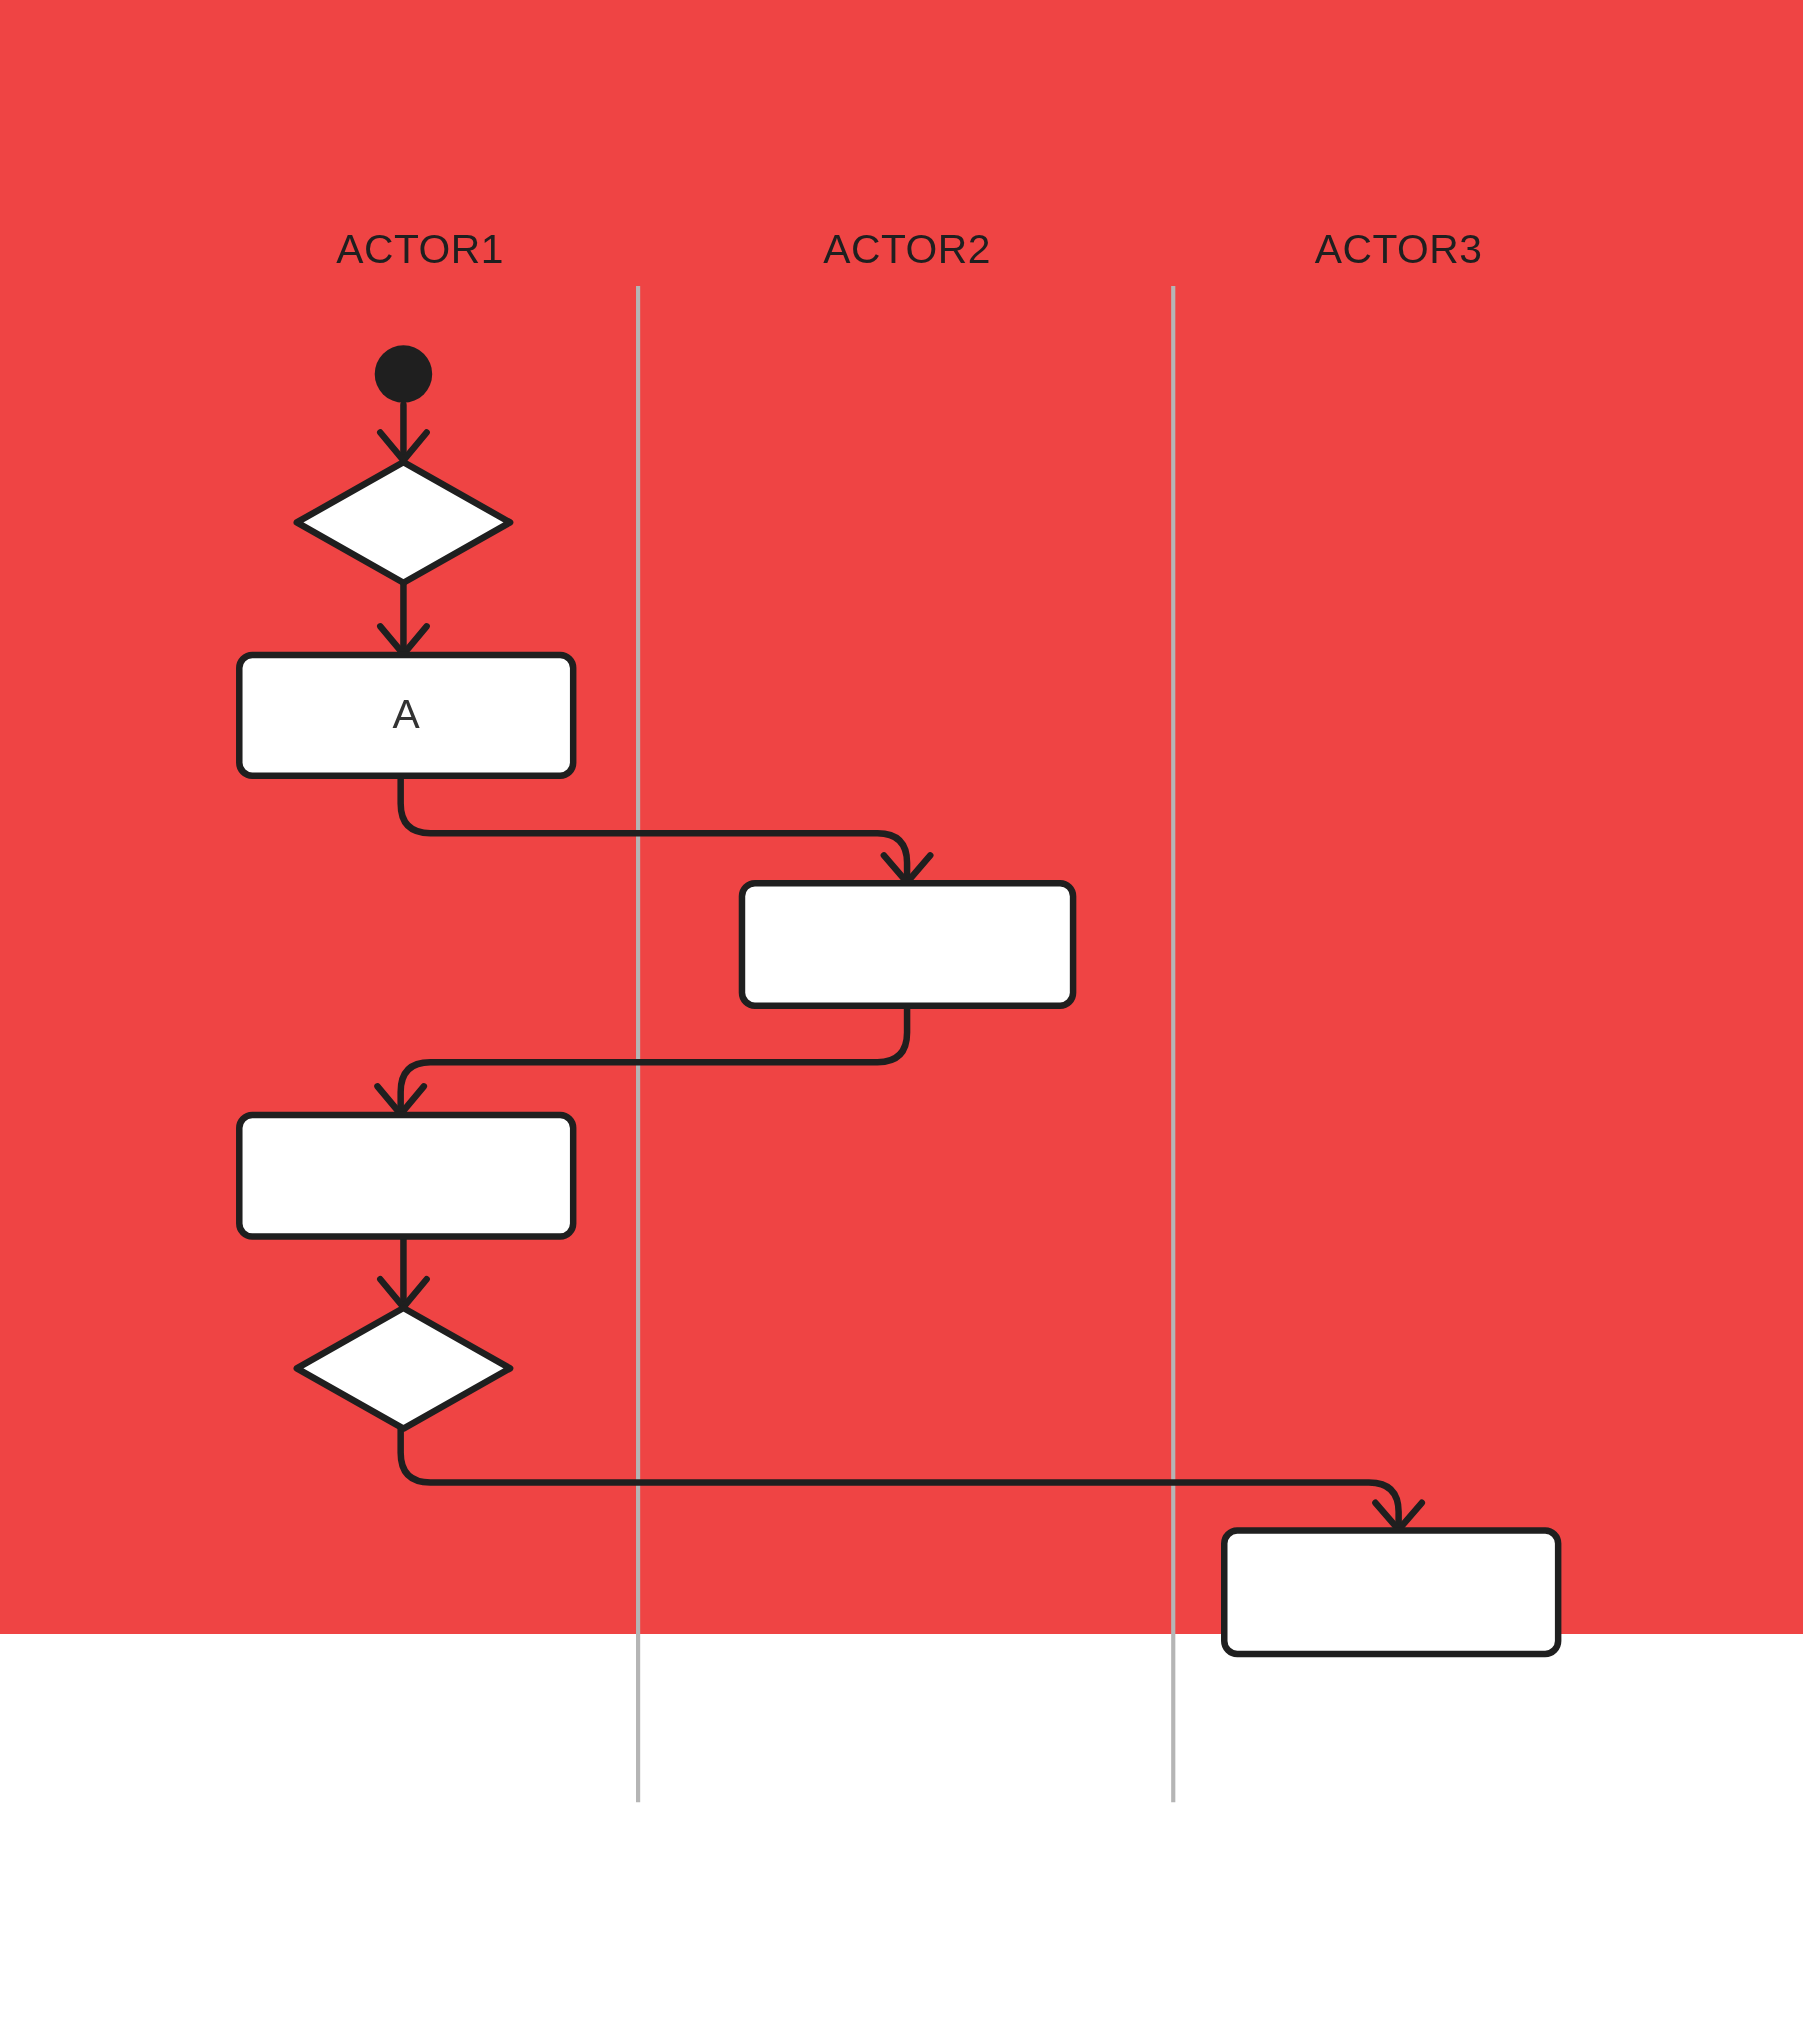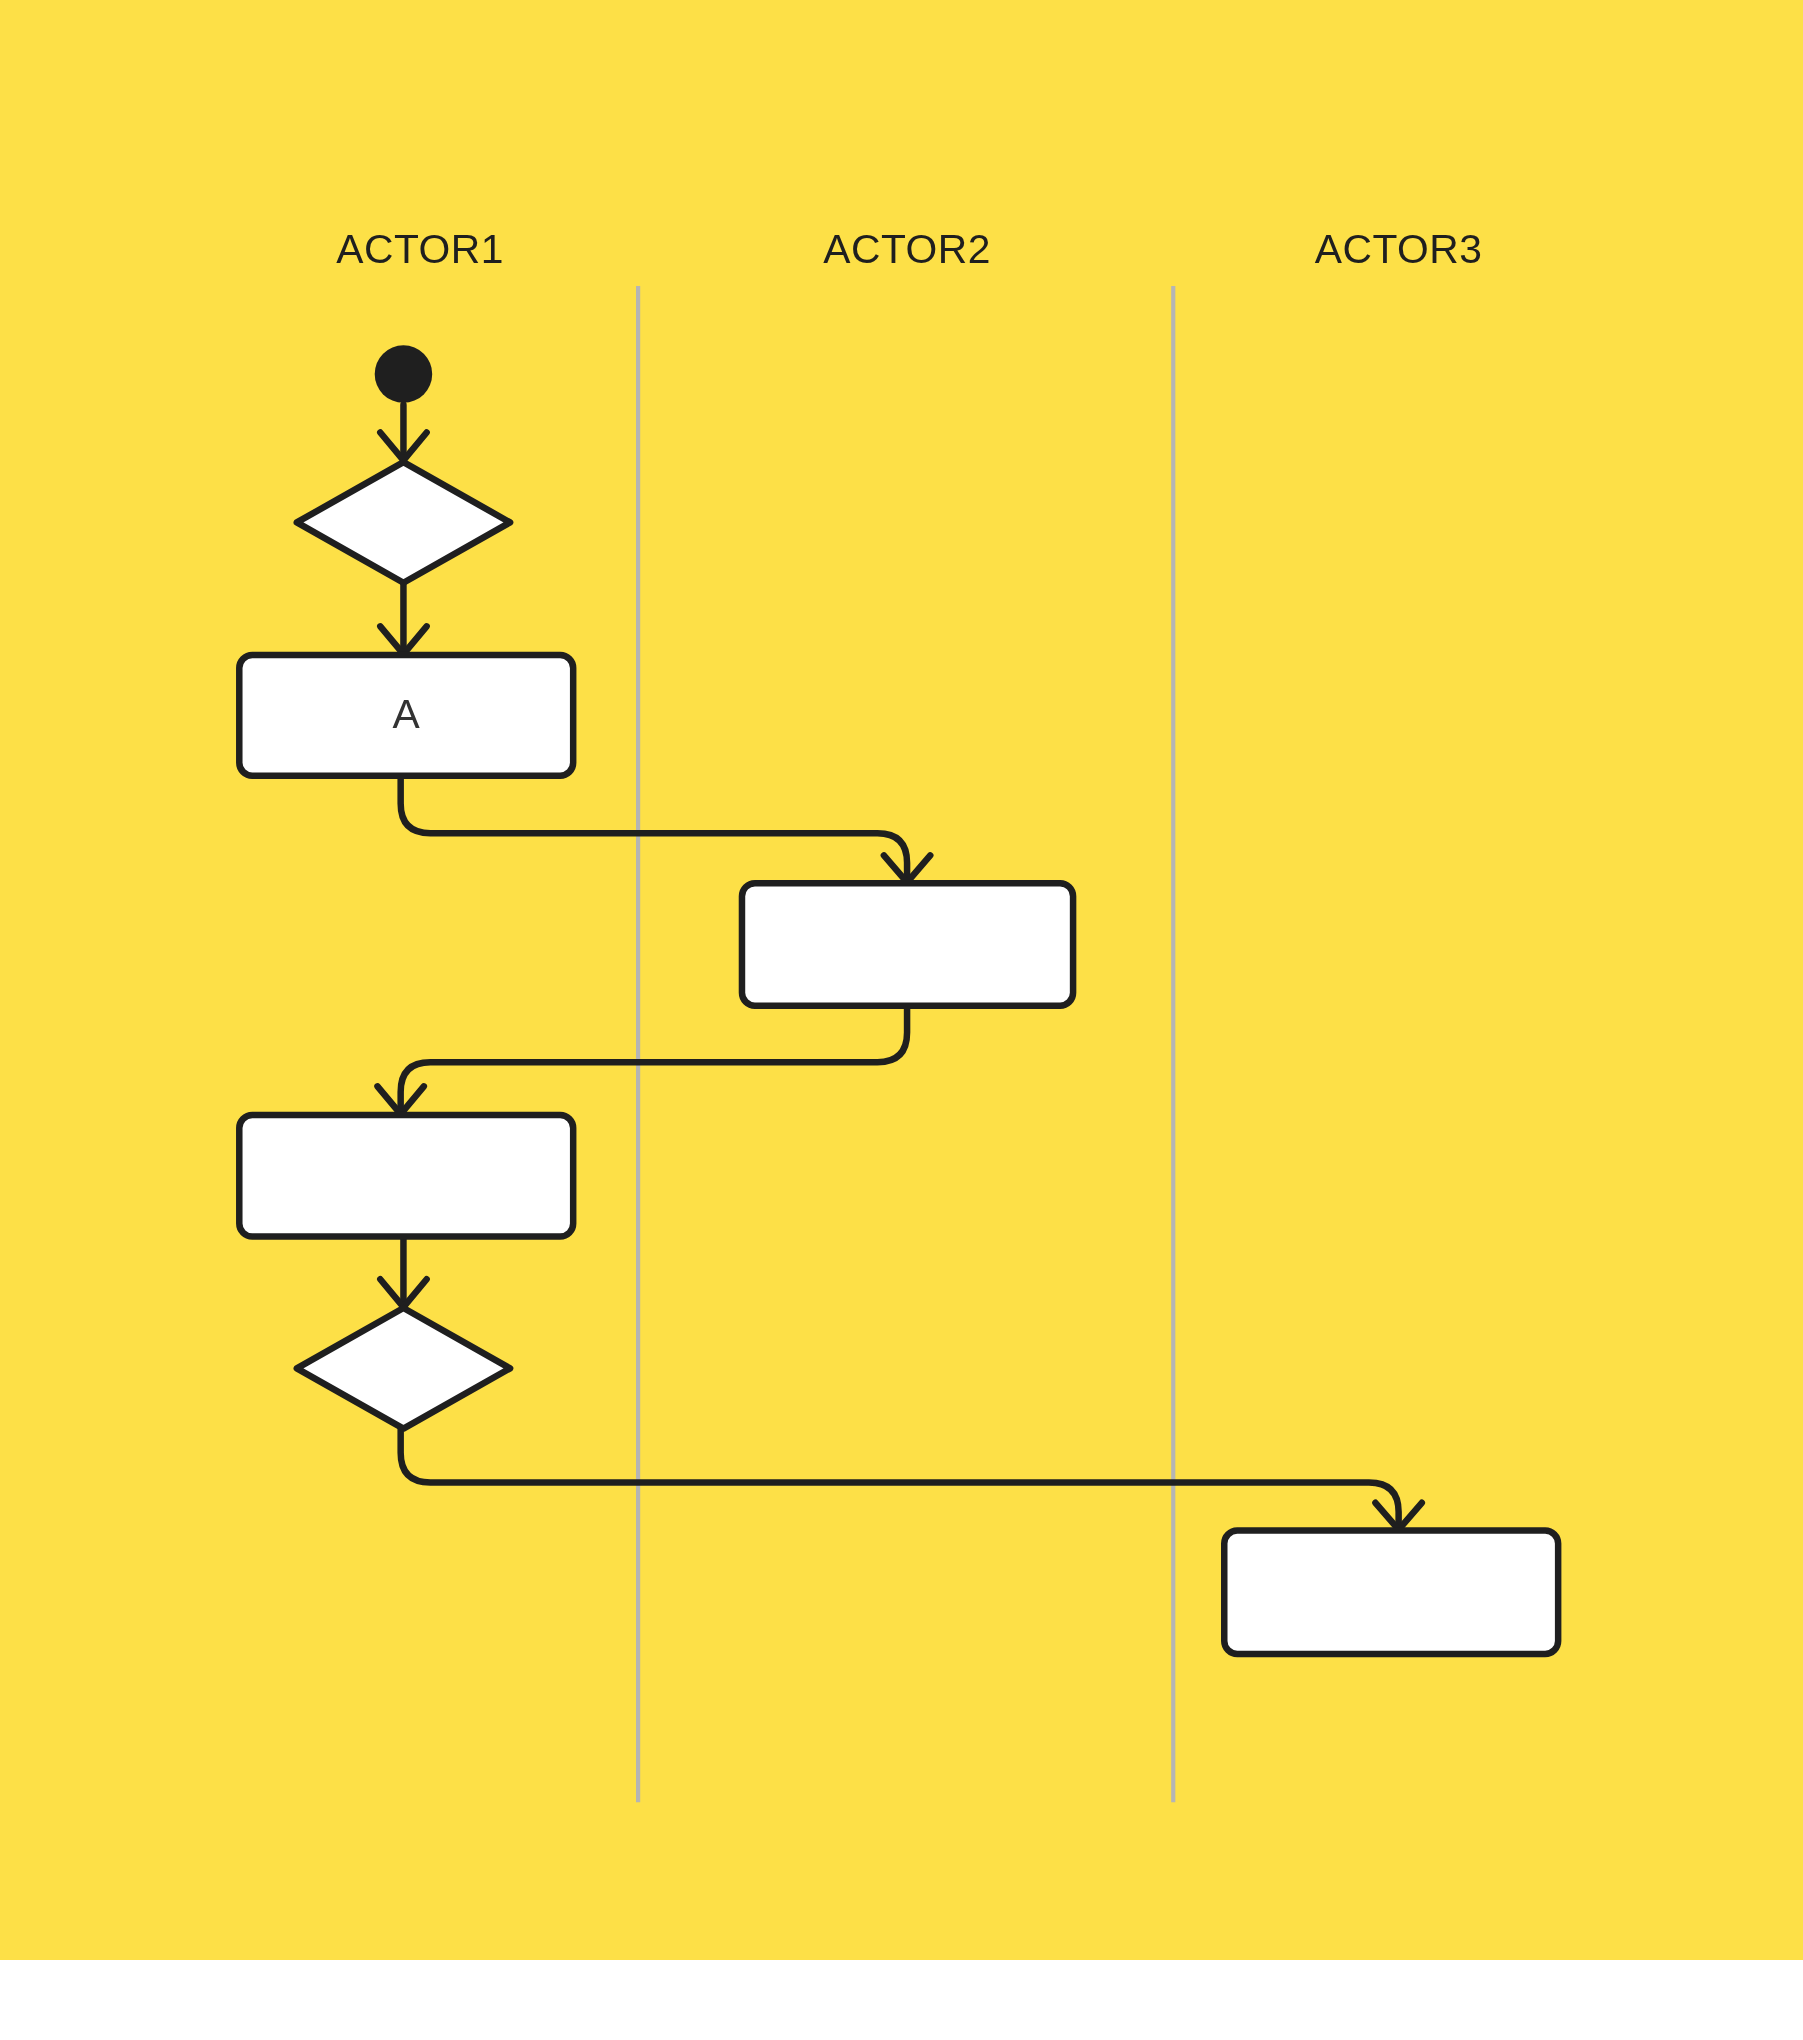--- a/index.html
+++ b/index.html
@@ -9,22 +9,22 @@
   }
   body {
     width: 1803px;
     height: 2041px;
     font-family: "Liberation Sans", sans-serif;
     overflow: hidden;
   }
   #diagram-root {
     position: relative;
     width: 1803px;
-    height: 1960px;
-    background: #fde047;
+    height: 1634px;
+    background: #ef4444;
   }
   svg#activity-svg {
     position: absolute;
     top: 0;
     left: 0;
     width: 1803px;
     height: 2041px;
     display: block;
   }
   .lane-label {

